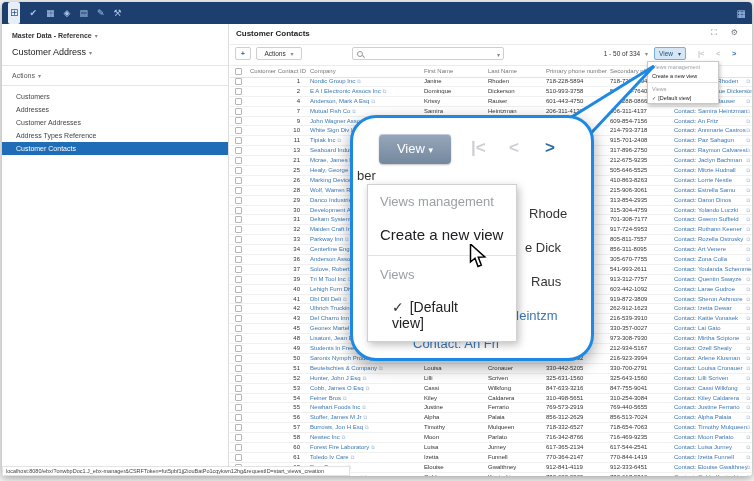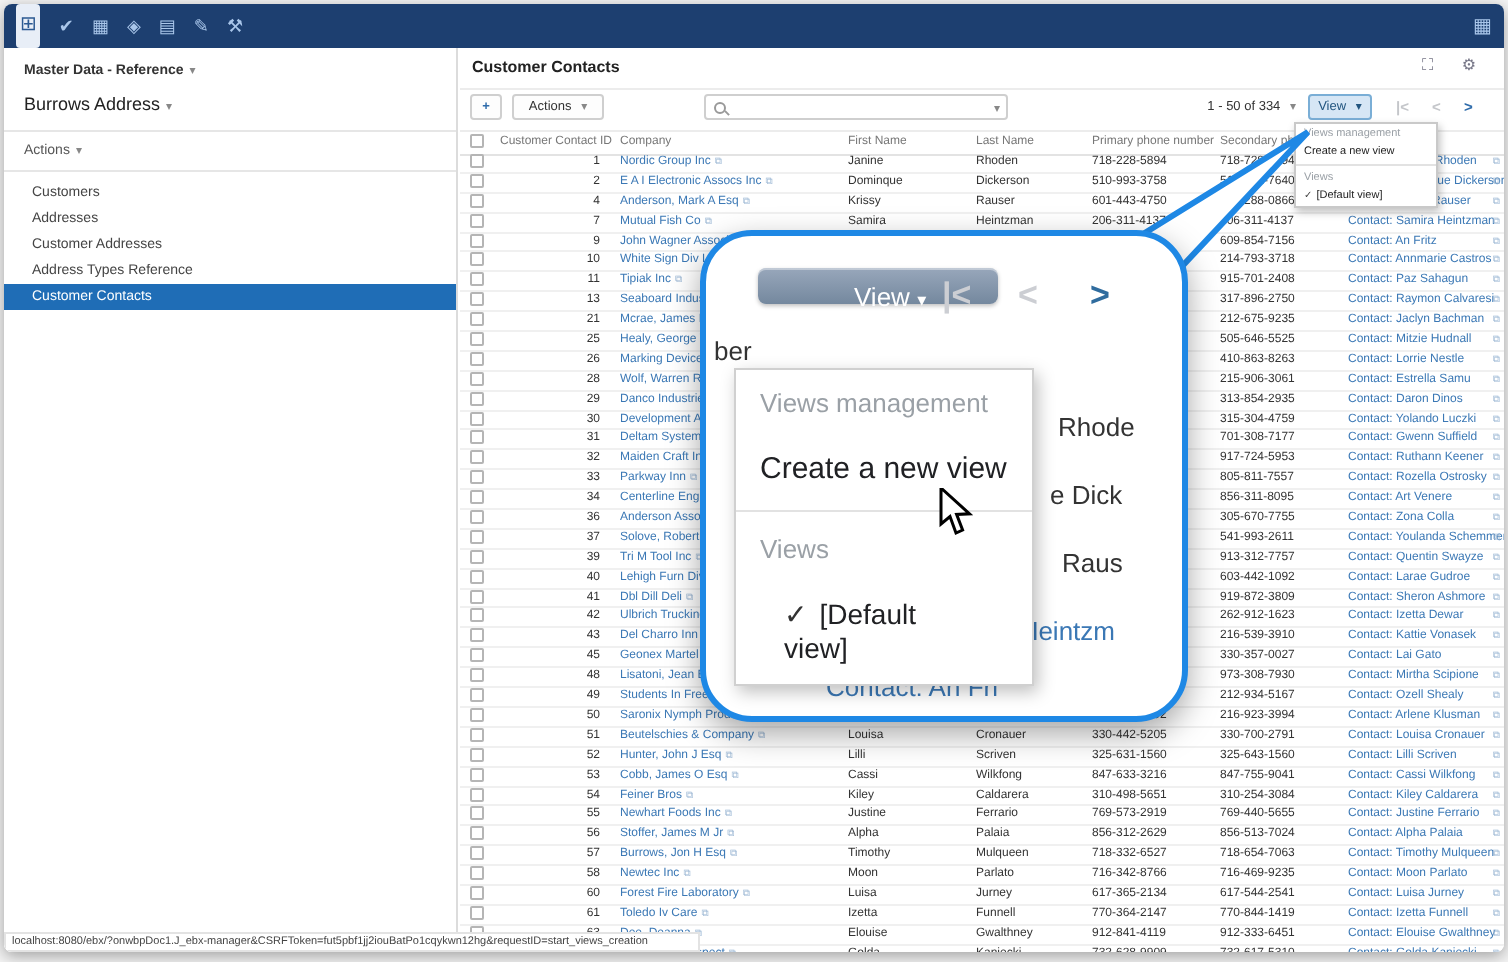--- a/index.html
+++ b/index.html
@@ -60,23 +60,23 @@
             box-shadow:1px 2px 4px rgba(0,0,0,.25);z-index:30;font-size:5.5px;}
   .vm-head{color:#9aa0a6;padding:2px 4px 1px 4px;}
   .vm-item{color:#222;padding:2px 4px;}
   .vm-sep{height:0;border-top:1px solid #e2e2e2;margin:1px 0;}
   .vm-check{color:#444;margin-right:2px;font-size:5px;}
 
   
   .tail{position:absolute;left:540px;top:52px;width:130px;height:100px;z-index:49;}
   .bubble{position:absolute;left:348px;top:113px;width:238px;height:240px;background:#fff;border:3px solid #1e88e5;
           border-radius:26px;box-shadow:0 6px 16px rgba(0,0,0,.35);z-index:50;overflow:hidden;}
-  .mag-view-btn{position:absolute;left:26px;top:16px;width:72px;height:18px;border-radius:4px;
-                background:linear-gradient(#98a7bb,#74889e);color:#fff;font-size:13px;line-height:30px;
-                box-shadow:inset 0 1px 0 rgba(255,255,255,.4),0 1px 2px rgba(0,0,0,.25);padding-left:48px;}
+  .mag-view-btn{position:absolute;left:26px;top:16px;width:72px;height:30px;border-radius:4px;
+                background:linear-gradient(#98a7bb,#74889e);color:#fff;font-size:13px;line-height:30px;text-align:center;
+                box-shadow:inset 0 1px 0 rgba(255,255,255,.4),0 1px 2px rgba(0,0,0,.25);}
   .mag-pag{position:absolute;top:20px;font-size:17px;font-weight:bold;color:#ccced3;}
   .mag-pag.on{color:#2f6c9e;}
   .frag{position:absolute;font-size:13px;color:#333;white-space:nowrap;z-index:1;}
   .frag.fb{color:#3b78b5;}
   .mag-menu{position:absolute;left:14px;top:66px;width:148px;background:#fff;border:1px solid #d0d0d0;
             box-shadow:2px 3px 8px rgba(0,0,0,.25);z-index:2;}
   .mm-head{color:#9aa0a6;font-size:13px;padding:9px 12px 7px 12px;}
   .mm-item{color:#202124;font-size:15px;padding:10px 12px;}
   .mm-sep{border-top:1px solid #e2e2e2;margin:2px 0;}
   .mm-item2{color:#202124;font-size:14px;padding:10px 24px;}
@@ -104,21 +104,21 @@
           <span class="tbi">⚒</span>
         </span>
       <span class="topbar-right">▦</span>
     </div>
 
     <div class="sidebar">
       <div class="sb-dataset">
         <span>Master Data - Reference</span><span class="caret">▾</span>
       </div>
       <div class="sb-dataspace">
-        <span>Burrows Address</span><span class="caret">▾</span>
+        <span>Customer Address</span><span class="caret">▾</span>
       </div>
       <div class="sb-actions">
         <span>Actions</span><span class="caret">▾</span>
       </div>
       <div class="nav">
           <div class="nav-item">Customers</div>
           <div class="nav-item">Addresses</div>
           <div class="nav-item">Customer Addresses</div>
           <div class="nav-item">Address Types Reference</div>
           <div class="nav-item sel">Customer Contacts</div>

